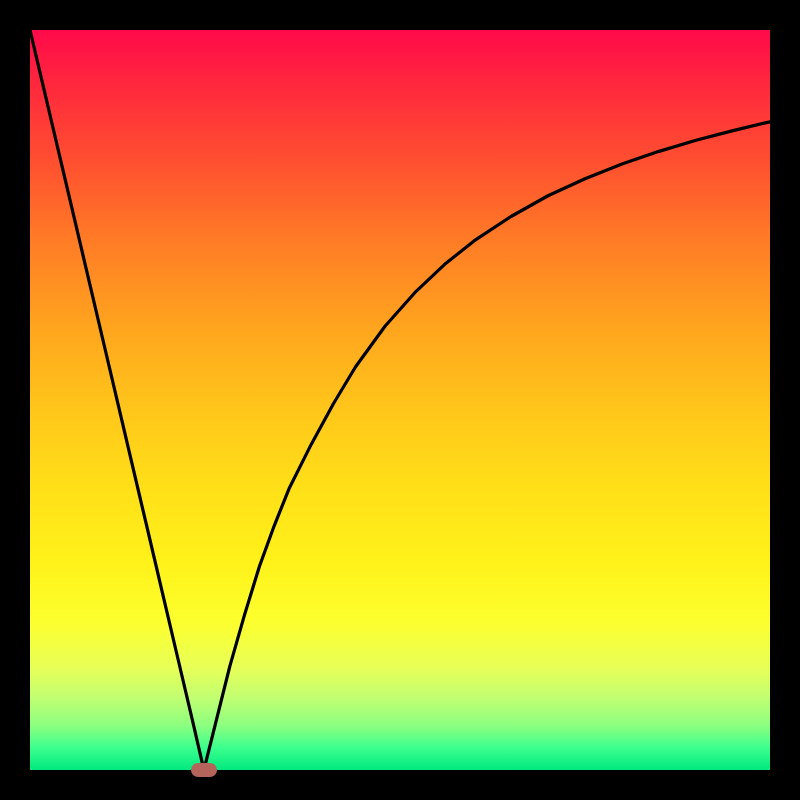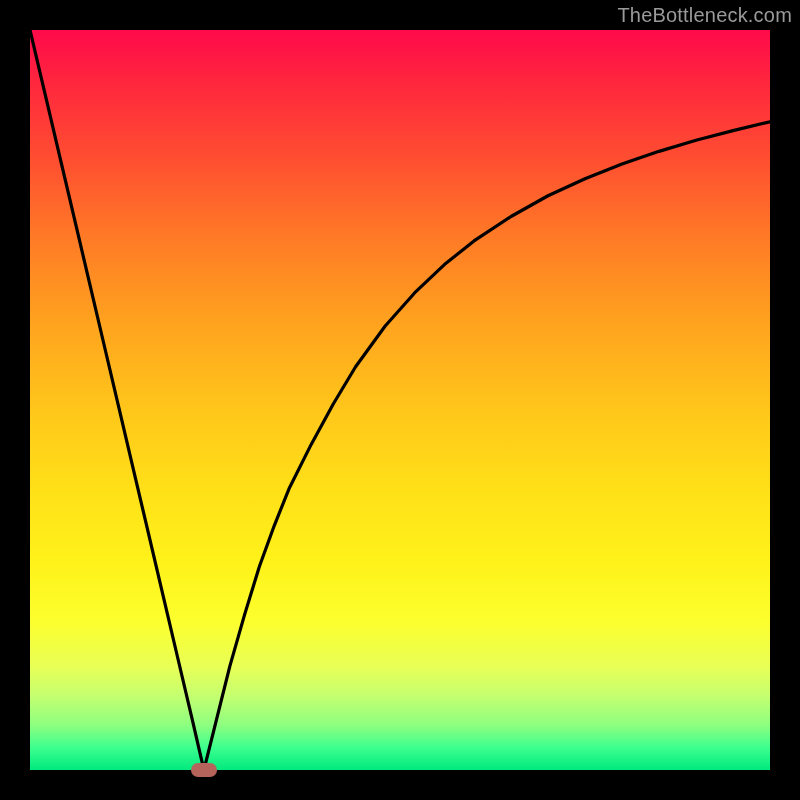--- a/index.html
+++ b/index.html
@@ -72,14 +72,13 @@
 
 <div class="frame">
 
   <div class="plot">
     <svg class="curve" viewBox="0 0 740 740" preserveAspectRatio="none">
       <path id="curve-path" d="M 0.00 0.00 L 14.80 62.90 L 29.60 125.80 L 44.40 188.70 L 59.20 251.60 L 74.00 314.50 L 88.80 377.40 L 103.60 440.30 L 118.40 503.20 L 133.20 566.10 L 148.00 629.00 L 162.80 691.90 L 173.90 740.00 L 173.90 740.00 L 185.00 695.60 L 199.80 636.40 L 214.60 584.60 L 229.40 536.50 L 244.20 495.80 L 259.00 458.80 L 281.20 414.40 L 303.40 373.70 L 325.60 336.70 L 355.20 296.00 L 384.80 262.70 L 414.40 234.58 L 444.00 210.90 L 481.00 186.48 L 518.00 165.76 L 555.00 148.74 L 592.00 133.94 L 629.00 121.36 L 666.00 110.26 L 703.00 100.64 L 740.00 91.76 " fill="none" stroke="#000" stroke-width="3.2" stroke-linejoin="round" stroke-linecap="round"></path>
     </svg>
     <div class="marker" id="min-marker" style="left: 173.9px; top: 740px; background: rgb(180, 100, 90);"></div>
   </div>
 
-  <div class="watermark">TheBottleneck.com</div>
 </div>
 
 </body></html>

